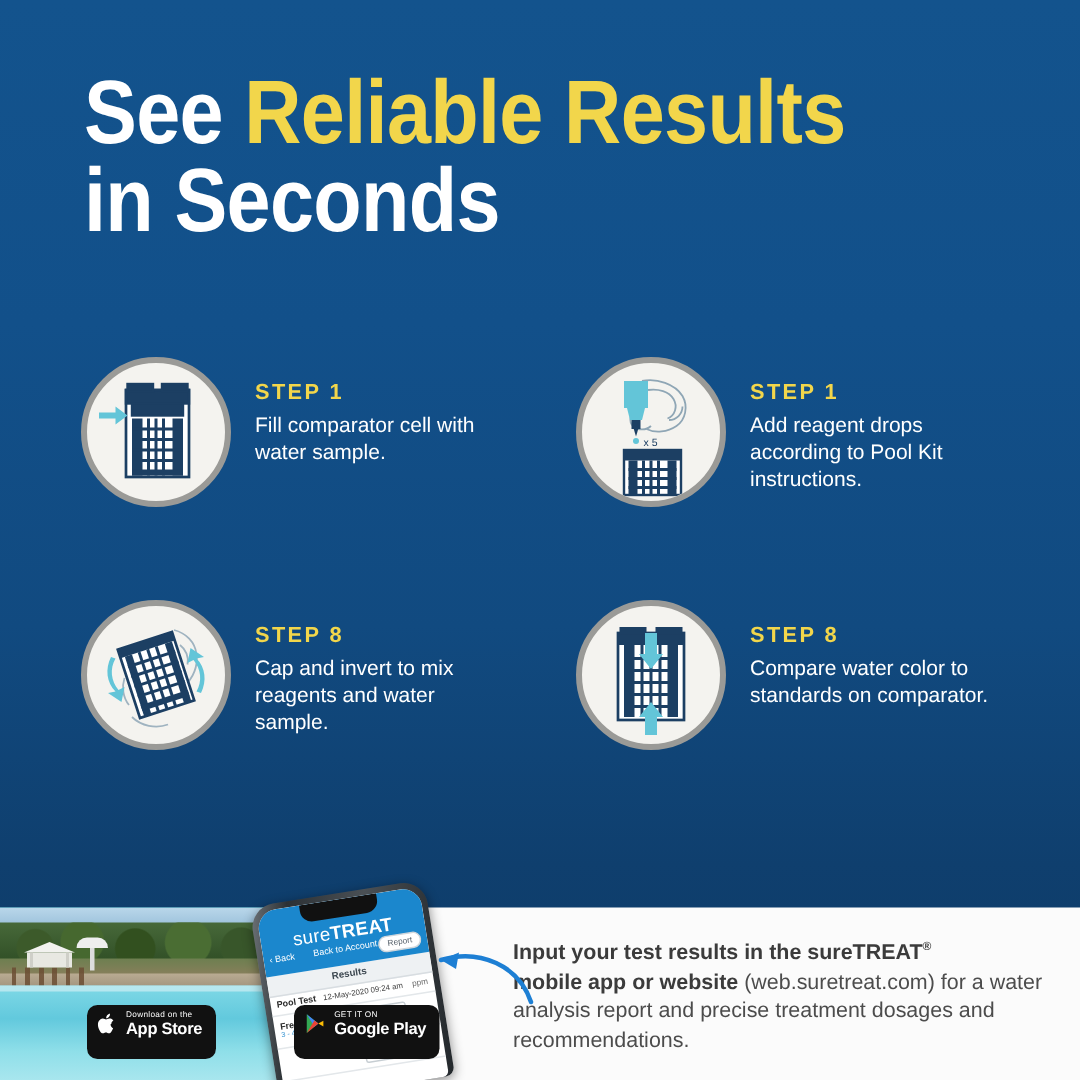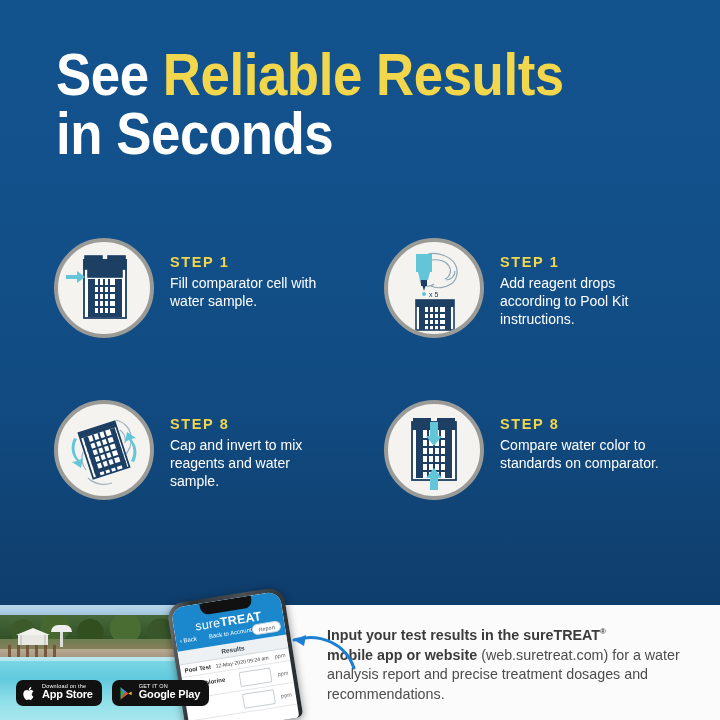--- a/index.html
+++ b/index.html
@@ -80,33 +80,33 @@
   .photo .waterline{position:absolute;left:0;top:52px;width:196px;height:4px;background:#cfeef4;opacity:.7;}
   .photo .gazebo{position:absolute;left:14px;top:22px;width:38px;height:20px;}
   .photo .umbrella{position:absolute;left:60px;top:24px;width:3px;height:18px;background:#ddd;}
   .photo .umbrella:after{content:"";position:absolute;left:-9px;top:-4px;width:21px;height:7px;background:#eee;border-radius:11px 11px 0 0;}
   .photo .chairs{position:absolute;left:8px;top:40px;width:52px;height:14px;
     background:repeating-linear-gradient(90deg,#6b4d33 0 3px,transparent 3px 9px);opacity:.85;}
 
   .store-badges{position:absolute;left:16px;bottom:14px;display:flex;gap:10px;z-index:6;}
   .badge{
     background:#111;border-radius:7px;color:#fff;
-    display:flex;align-items:flex-end;padding:5px 9px 5px 7px;gap:6px;
-    height:26px;box-sizing:border-box;
+    display:flex;align-items:flex-start;padding:5px 9px 5px 7px;gap:6px;
+    height:36px;box-sizing:border-box;margin-left:42px;
   }
   .badge .b-txt{line-height:1.05;}
   .badge .b-small{font-size:5.5px;letter-spacing:.2px;display:block;}
   .badge .b-big{font-size:11px;font-weight:bold;display:block;letter-spacing:-0.2px;}
 
   .whitepanel{
     position:absolute;right:0;bottom:0;width:524px;height:115px;
     background:#fbfbfb;
   }
   .panel-text{
-    position:absolute;left:327px;bottom:16px;width:356px;
+    position:absolute;left:342px;bottom:16px;width:356px;
     color:#4c4c4c;font-size:14.3px;line-height:1.36;margin-top:32px;
   }
   .panel-text b{color:#3b3b3b;}
   .panel-text sup{font-size:8px;vertical-align:super;}
 
   .arrow-svg{position:absolute;left:250px;bottom:48px;z-index:7;}
 
   
   .phone{
     position:absolute;left:186px;bottom:-6px;width:118px;height:132px;

